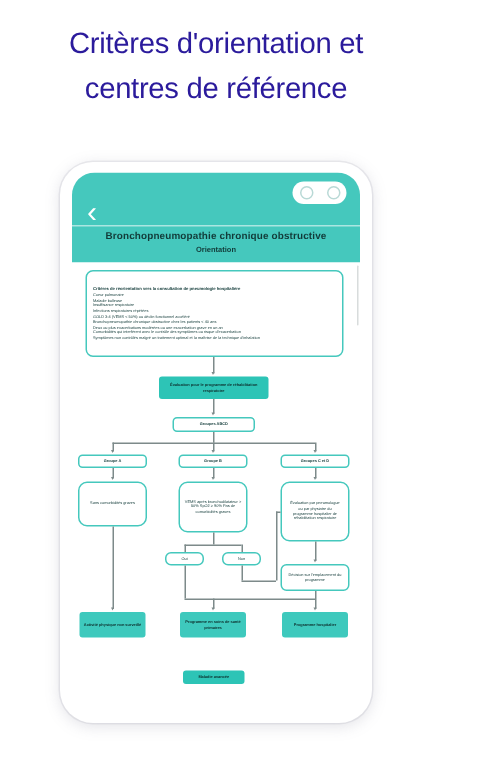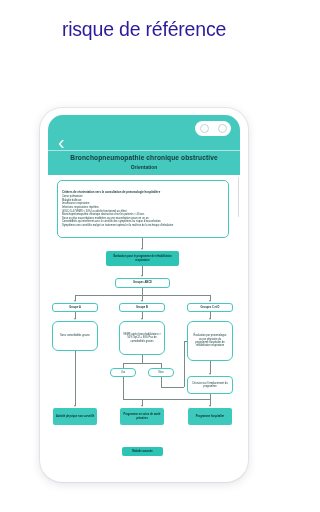--- a/index.html
+++ b/index.html
@@ -129,21 +129,22 @@
   }
   .scrollbar{
     position:absolute;right:1px;top:2px;width:1.5px;height:40px;
     background:#d8dcdc;border-radius:1px;
   }
 </style>
 </head>
 <body>
 
 <div class="headline">
-  <span class="l2">risque de référence</span>
+  <span class="l1">Critères d'orientation et</span>
+  <span class="l2">centres de référence</span>
 </div>
 
 <div class="phone">
   <div class="phone-inner">
 
     <div class="app-header">
       <div class="back-chevron">‹</div>
       <div class="camera-pill">
         <i></i>
         <i></i>

